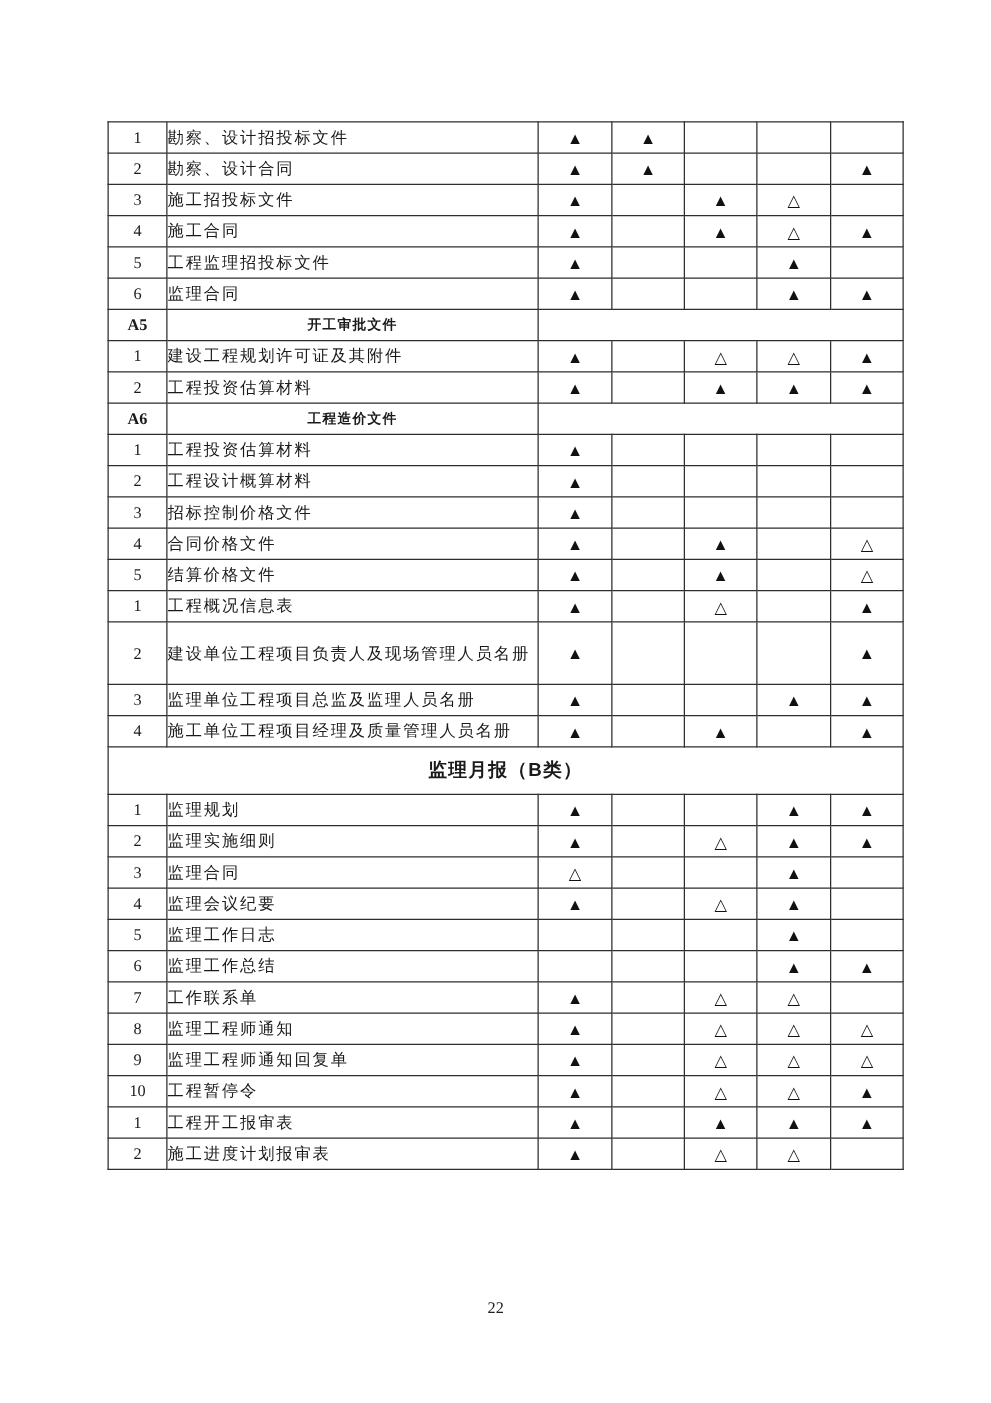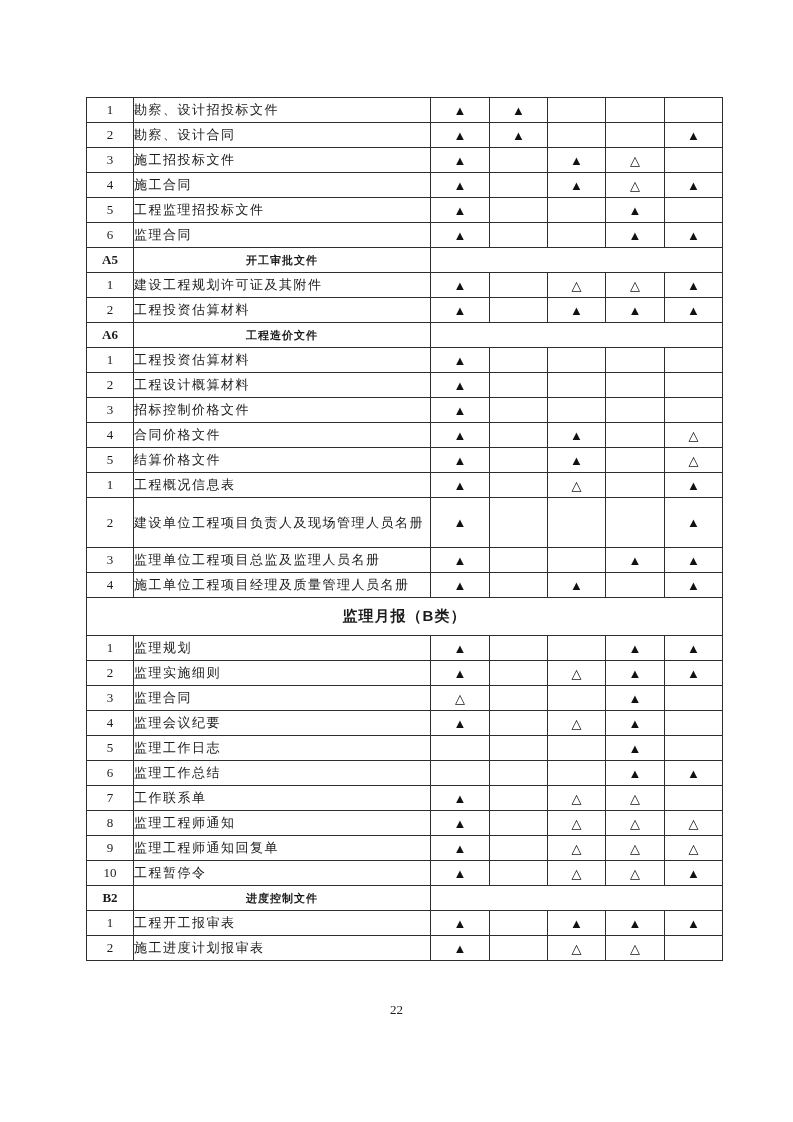--- a/index.html
+++ b/index.html
@@ -71,21 +71,21 @@
   .title-cell {
     font-weight: bold;
     text-align: center;
     font-size: 15px;
     letter-spacing: 1px;
     font-family: "Liberation Sans", "DejaVu Sans", sans-serif;
   }
   .page-number {
     position: absolute;
     left: 0;
-    top: 1002px;
+    top: 1038px;
     width: 793px;
     text-align: center;
     font-size: 13px;
     color: #222222;
   }
 </style>
 </head>
 <body>
 
 <div class="page">
@@ -350,25 +350,20 @@
         <tr>
           <td class="code-cell">10</td>
           <td class="desc-cell">工程暂停令</td>
           <td class="mark-cell">▲</td>
           <td class="mark-cell"></td>
           <td class="mark-cell">△</td>
           <td class="mark-cell">△</td>
           <td class="mark-cell">▲</td>
         </tr>
         <tr>
-          <td class="code-cell section">B2</td>
-          <td class="desc-cell section">进度控制文件</td>
-          <td class="mark-cell" colspan="5"></td>
-        </tr>
-        <tr>
           <td class="code-cell">1</td>
           <td class="desc-cell">工程开工报审表</td>
           <td class="mark-cell">▲</td>
           <td class="mark-cell"></td>
           <td class="mark-cell">▲</td>
           <td class="mark-cell">▲</td>
           <td class="mark-cell">▲</td>
         </tr>
         <tr>
           <td class="code-cell">2</td>

